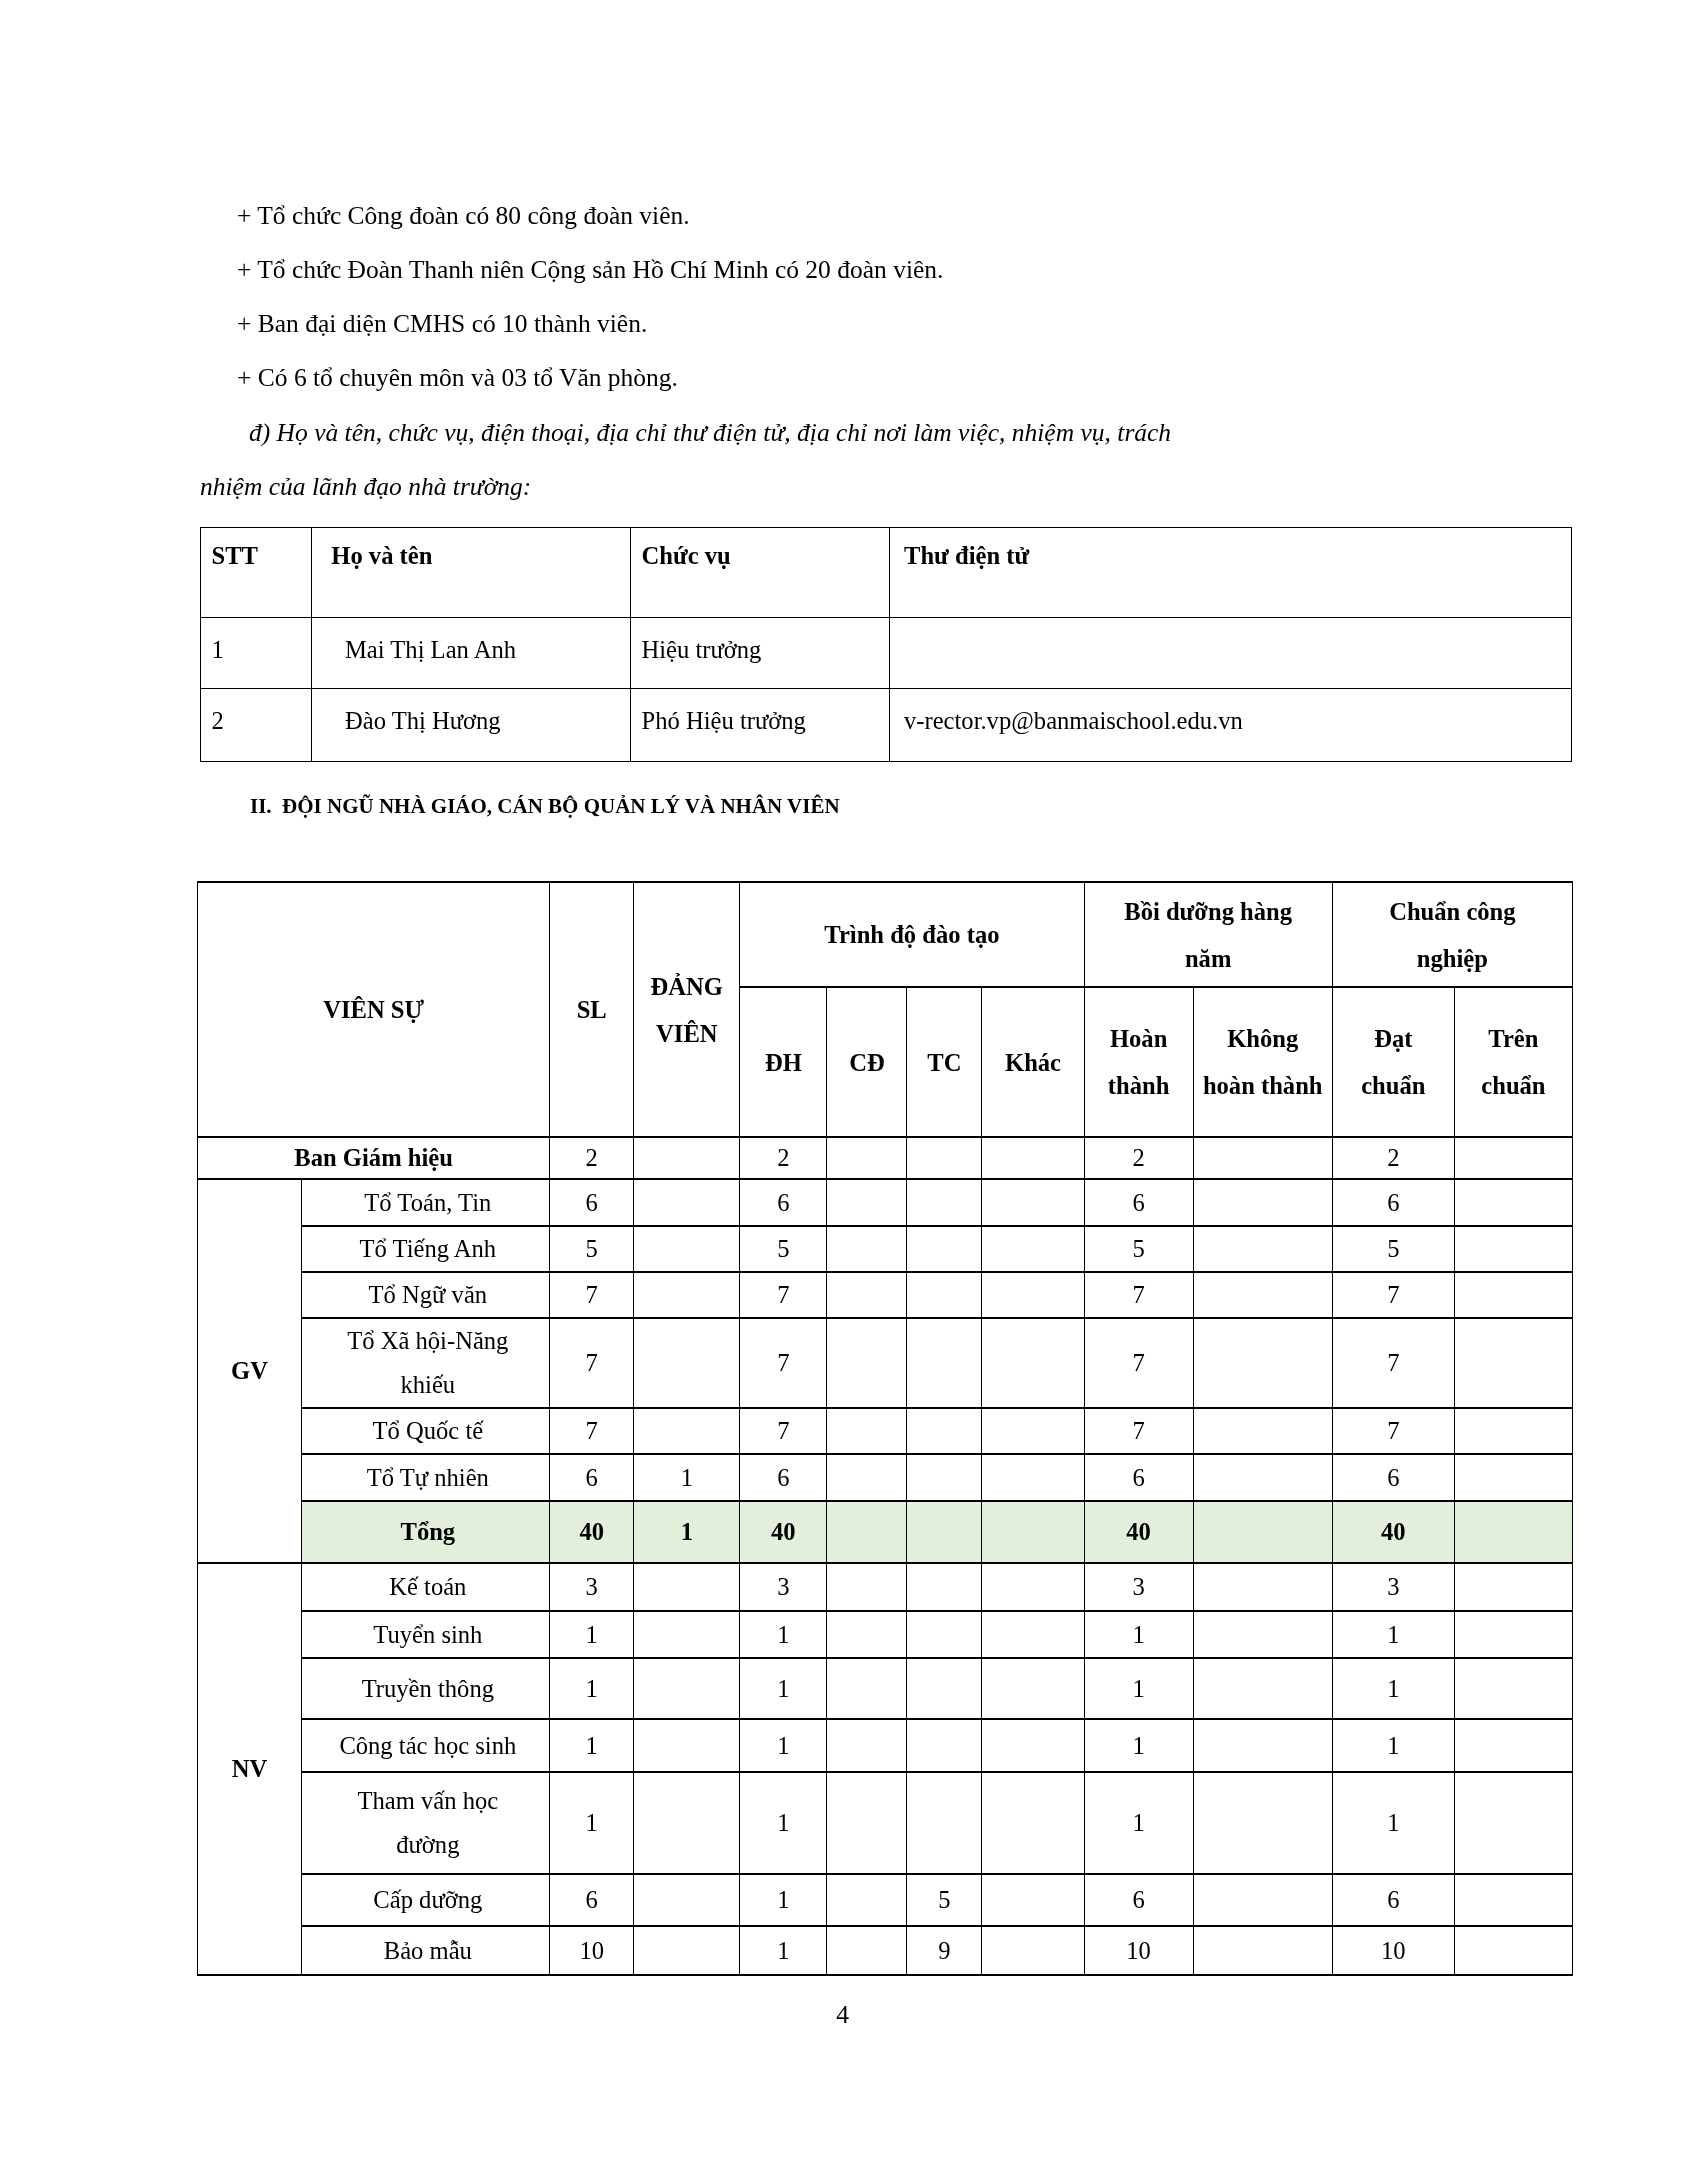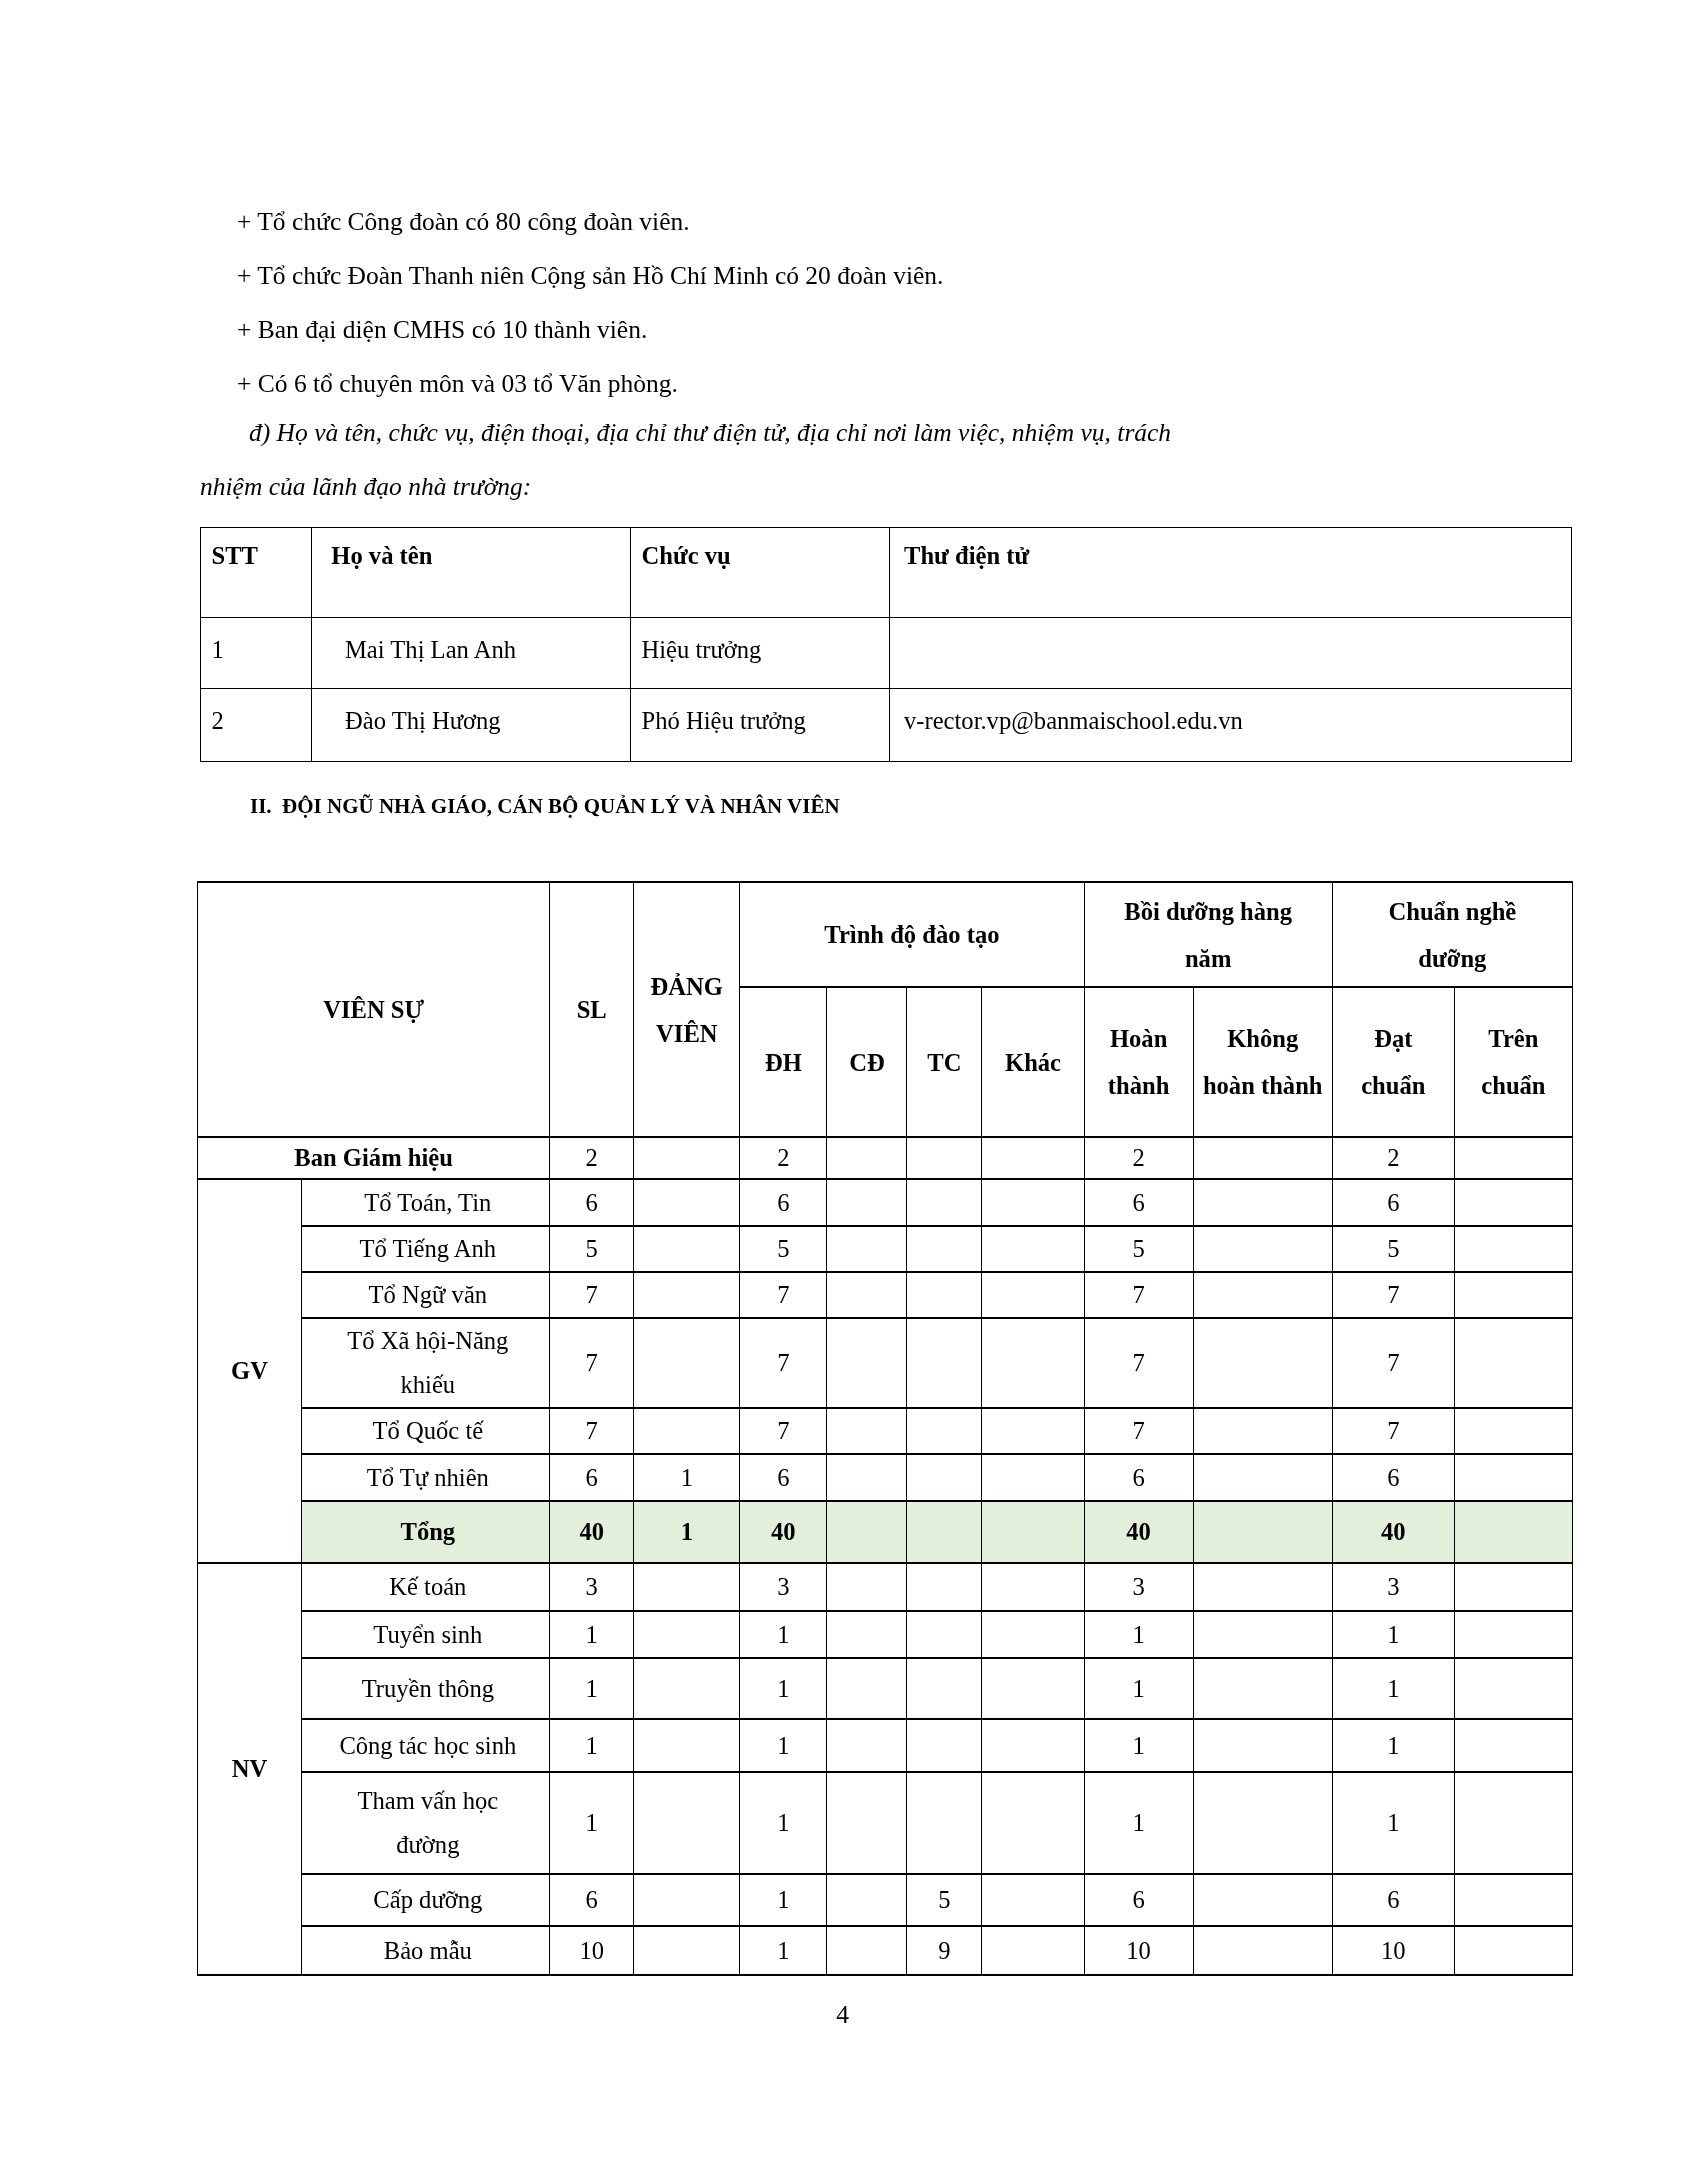--- a/index.html
+++ b/index.html
@@ -6,21 +6,21 @@
   html,body { background:#ffffff; }
   .page {
     position:relative;
     width:1685px; height:2181px;
     background:#ffffff;
     color:#000;
     font-family:"Liberation Serif","DejaVu Serif",serif;
     overflow:hidden;
   }
   
-  .bullets { position:absolute; left:237px; top:195px; }
+  .bullets { position:absolute; left:237px; top:189px; }
   .bullets p { font-size:25.5px; line-height:54px; white-space:pre; }
   
   .intro {
     position:absolute; left:200px; top:406px; width:1404px;
     font-size:25.5px; line-height:54px; font-style:italic;
     text-indent:49px; white-space:pre-line;
   }
   
   table { border-collapse:collapse; table-layout:fixed; }
   #leaders {
@@ -146,21 +146,21 @@
         <col style="width:122px">
         <col style="width:118px">
     </colgroup>
     <thead>
       <tr>
         <th colspan="2" rowspan="2">VIÊN SỰ</th>
         <th rowspan="2">SL</th>
         <th rowspan="2">ĐẢNG VIÊN</th>
         <th colspan="4" class="group-hdr">Trình độ đào tạo</th>
         <th colspan="2" class="group-hdr">Bồi dưỡng hàng năm</th>
-        <th colspan="2" class="group-hdr">Chuẩn nghề dưỡng</th>
+        <th colspan="2" class="group-hdr">Chuẩn công nghiệp</th>
       </tr>
       <tr>
         <th>ĐH</th>
         <th>CĐ</th>
         <th>TC</th>
         <th>Khác</th>
         <th>Hoàn thành</th>
         <th>Không hoàn thành</th>
         <th>Đạt chuẩn</th>
         <th>Trên chuẩn</th>

